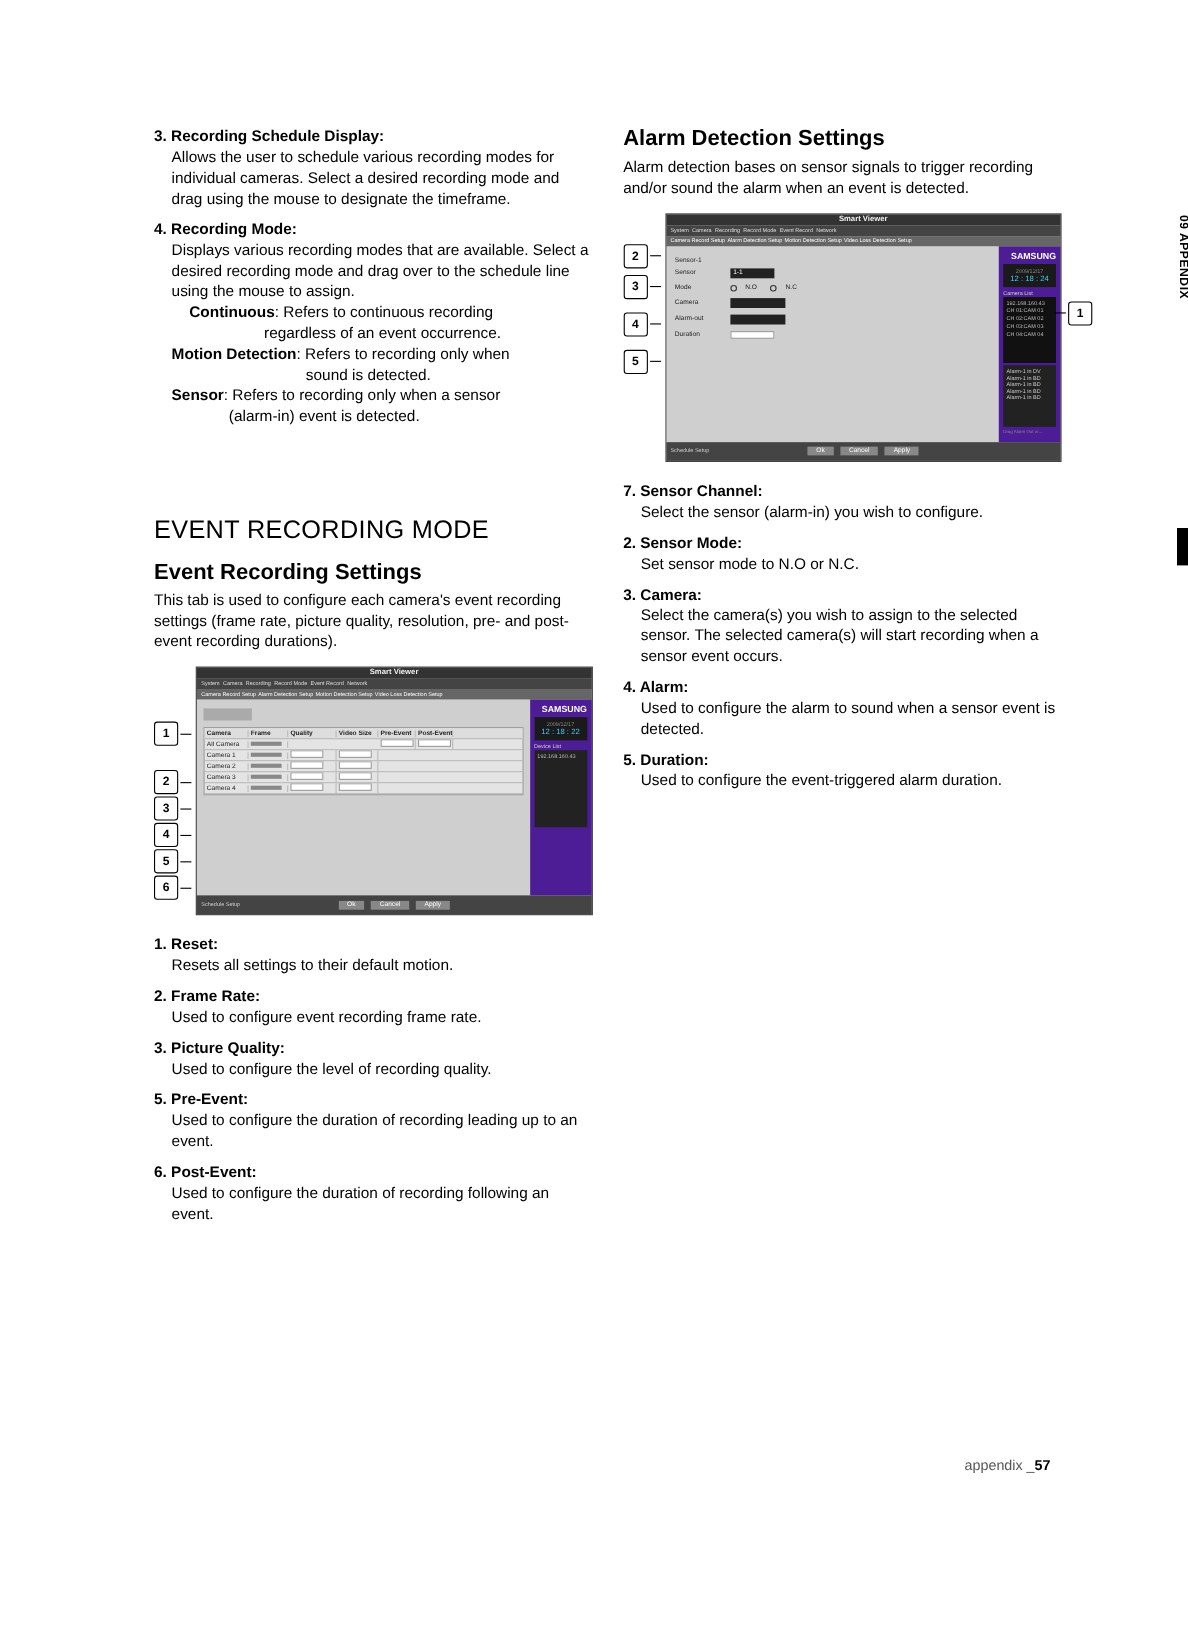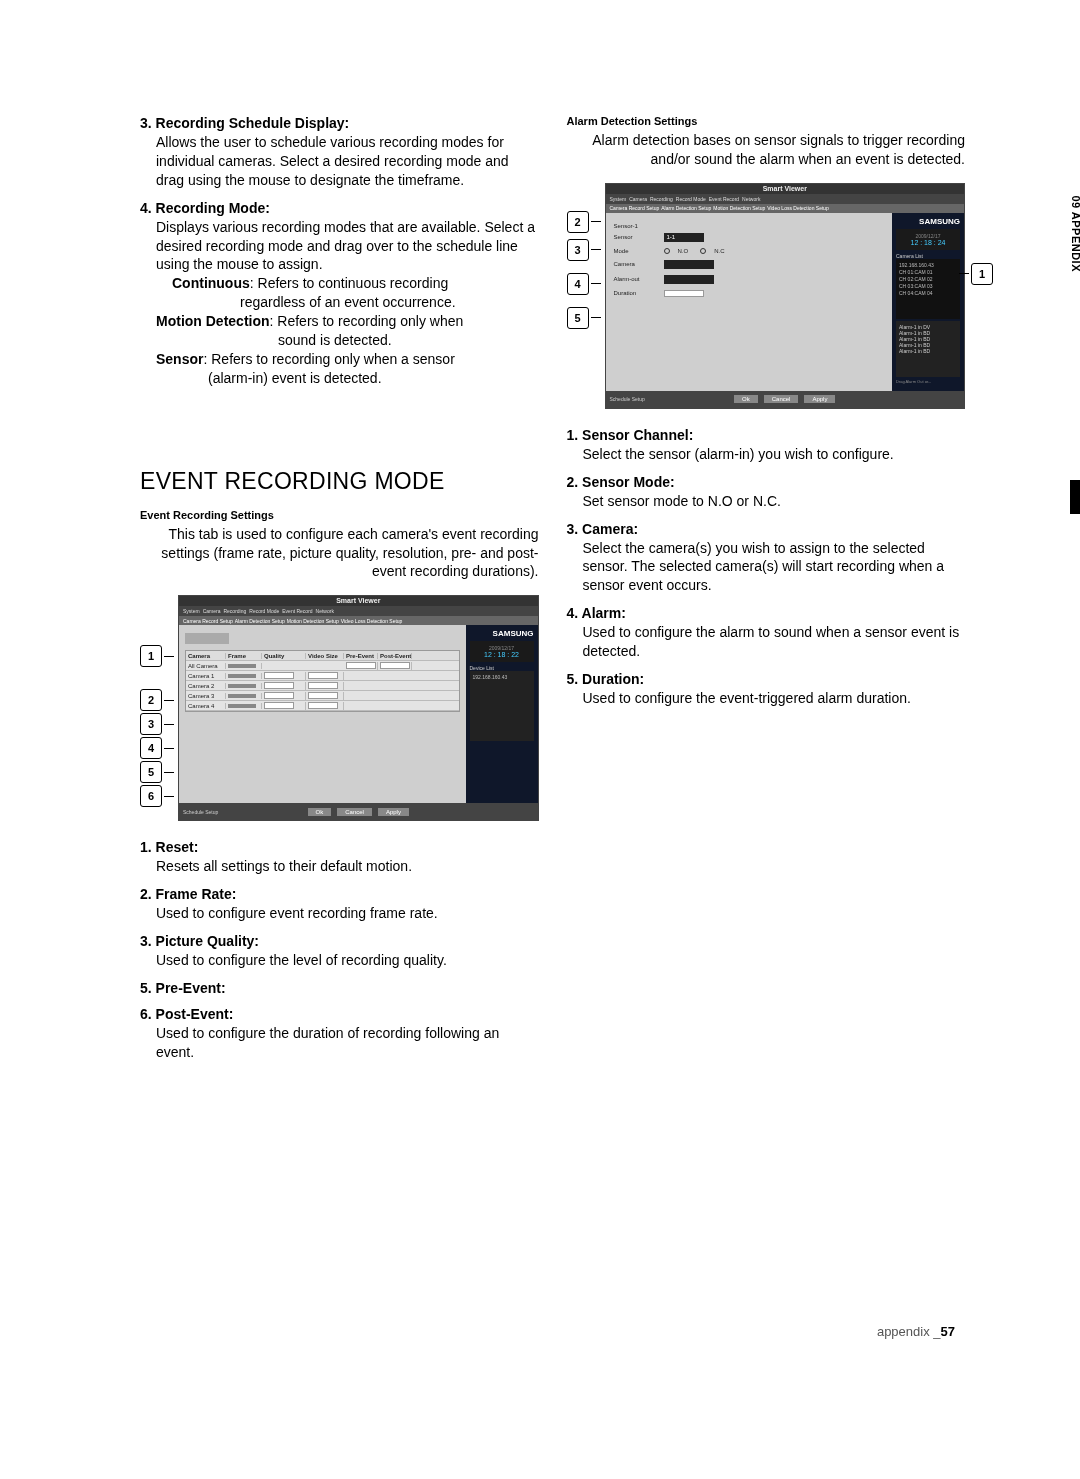--- a/index.html
+++ b/index.html
@@ -45,29 +45,28 @@
       padding-left: 16px;
     }
     .section-heading {
       font-size: 23px;
       font-weight: 500;
       letter-spacing: 0.3px;
       margin-top: 80px;
       margin-bottom: 14px;
     }
     .sub-heading {
-      font-size: 11px;
+      font-size: 20px;
       font-weight: bold;
       margin-bottom: 4px;
     }
     .sub-body {
       font-size: 14px;
       line-height: 1.35;
       margin-bottom: 10px;
-      text-align: right;
     }
 
     
     .fig1 {
       margin: 14px 0 18px 0;
       display: flex;
       align-items: flex-start;
       gap: 4px;
     }
     .fig1-nums {
@@ -127,22 +126,22 @@
     .sv-area {
       display: flex;
       height: 178px;
     }
     .sv-main {
       flex: 1;
       background: #cfcfcf;
       padding: 8px 6px;
     }
     .sv-side {
-      width: 72px;
-      background: #0f172a;
+      width: 56px;
+      background: #4c1d95;
       padding: 4px;
     }
     .sv-side-box {
       background: #1a1a1a;
       color: #4cf;
       font-size: 7px;
       text-align: center;
       padding: 4px 0;
       margin-bottom: 3px;
     }
@@ -476,20 +475,21 @@
     <div class="item-block">
       <div class="item-title">2. Frame Rate:</div>
       <div class="item-body">Used to configure event recording frame rate.</div>
     </div>
     <div class="item-block">
       <div class="item-title">3. Picture Quality:</div>
       <div class="item-body">Used to configure the level of recording quality.</div>
     </div>
     <div class="item-block">
       <div class="item-title">5. Pre-Event:</div>
+      <div class="item-body">Used to configure the duration of recording leading up to an event.</div>
     </div>
     <div class="item-block">
       <div class="item-title">6. Post-Event:</div>
       <div class="item-body">Used to configure the duration of recording following an event.</div>
     </div>
   </div>
 
   <div class="col">
     <div class="sub-heading">Alarm Detection Settings</div>
     <div class="sub-body">Alarm detection bases on sensor signals to trigger recording and/or sound the alarm when an event is detected.</div>
@@ -590,21 +590,21 @@
       </div>
       <div class="fig2-right">
         <div class="callout-row">
             <div class="lead"></div>
             <div class="callout">1</div>
           </div>
       </div>
     </div>
 
     <div class="item-block">
-      <div class="item-title">1. Sensor Channel:</div>
+      <div class="item-title">7. Sensor Channel:</div>
       <div class="item-body">Select the sensor (alarm-in) you wish to configure.</div>
     </div>
     <div class="item-block">
       <div class="item-title">2. Sensor Mode:</div>
       <div class="item-body">Set sensor mode to N.O or N.C.</div>
     </div>
     <div class="item-block">
       <div class="item-title">3. Camera:</div>
       <div class="item-body">Select the camera(s) you wish to assign to the selected sensor. The selected camera(s) will start recording when a sensor event occurs.</div>
     </div>

